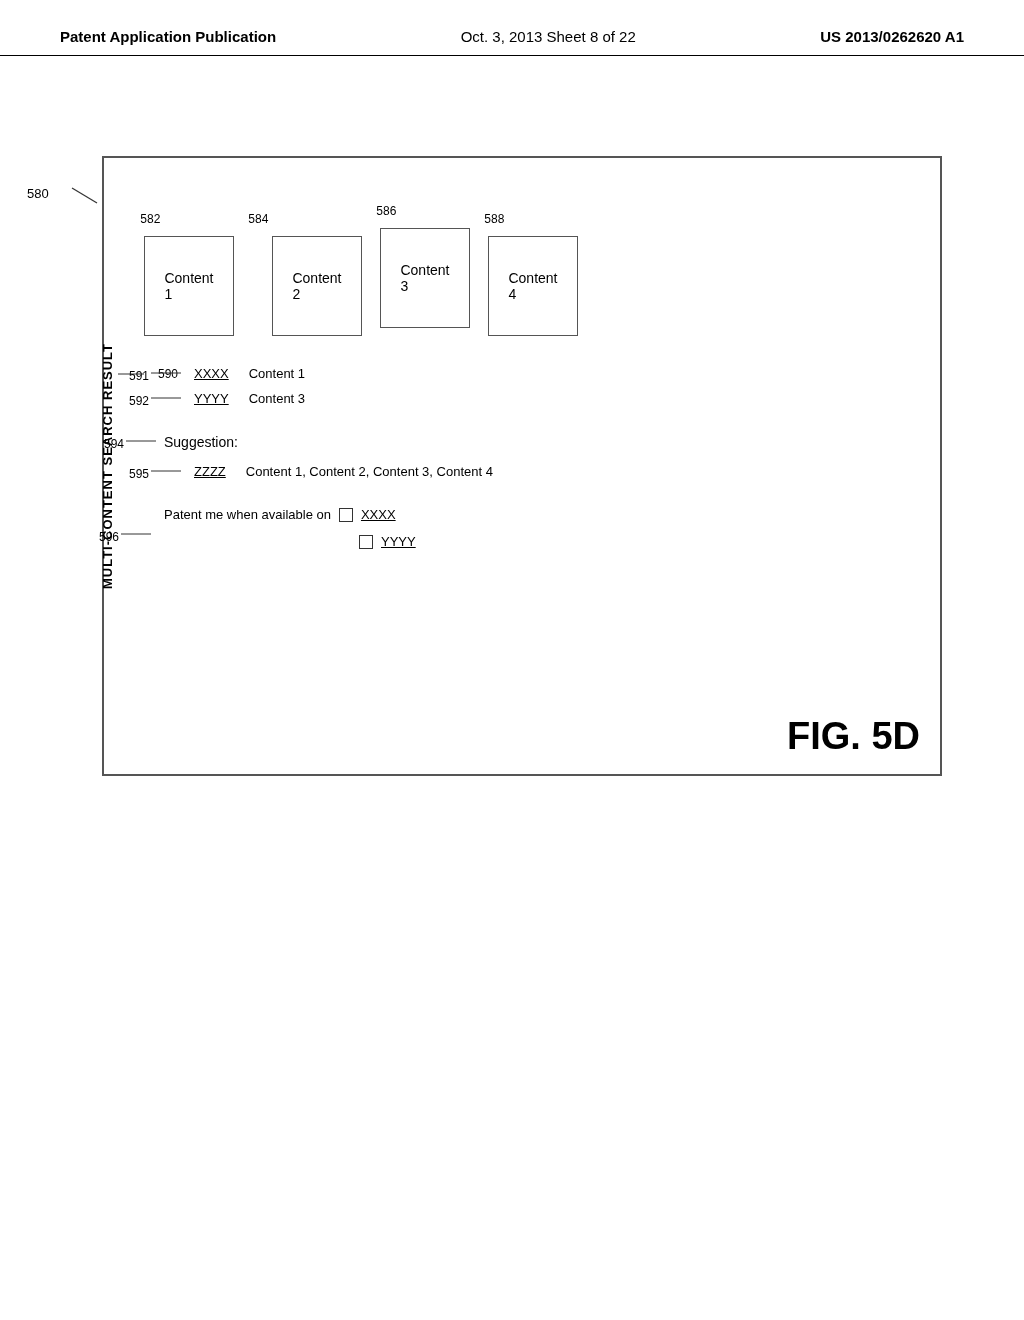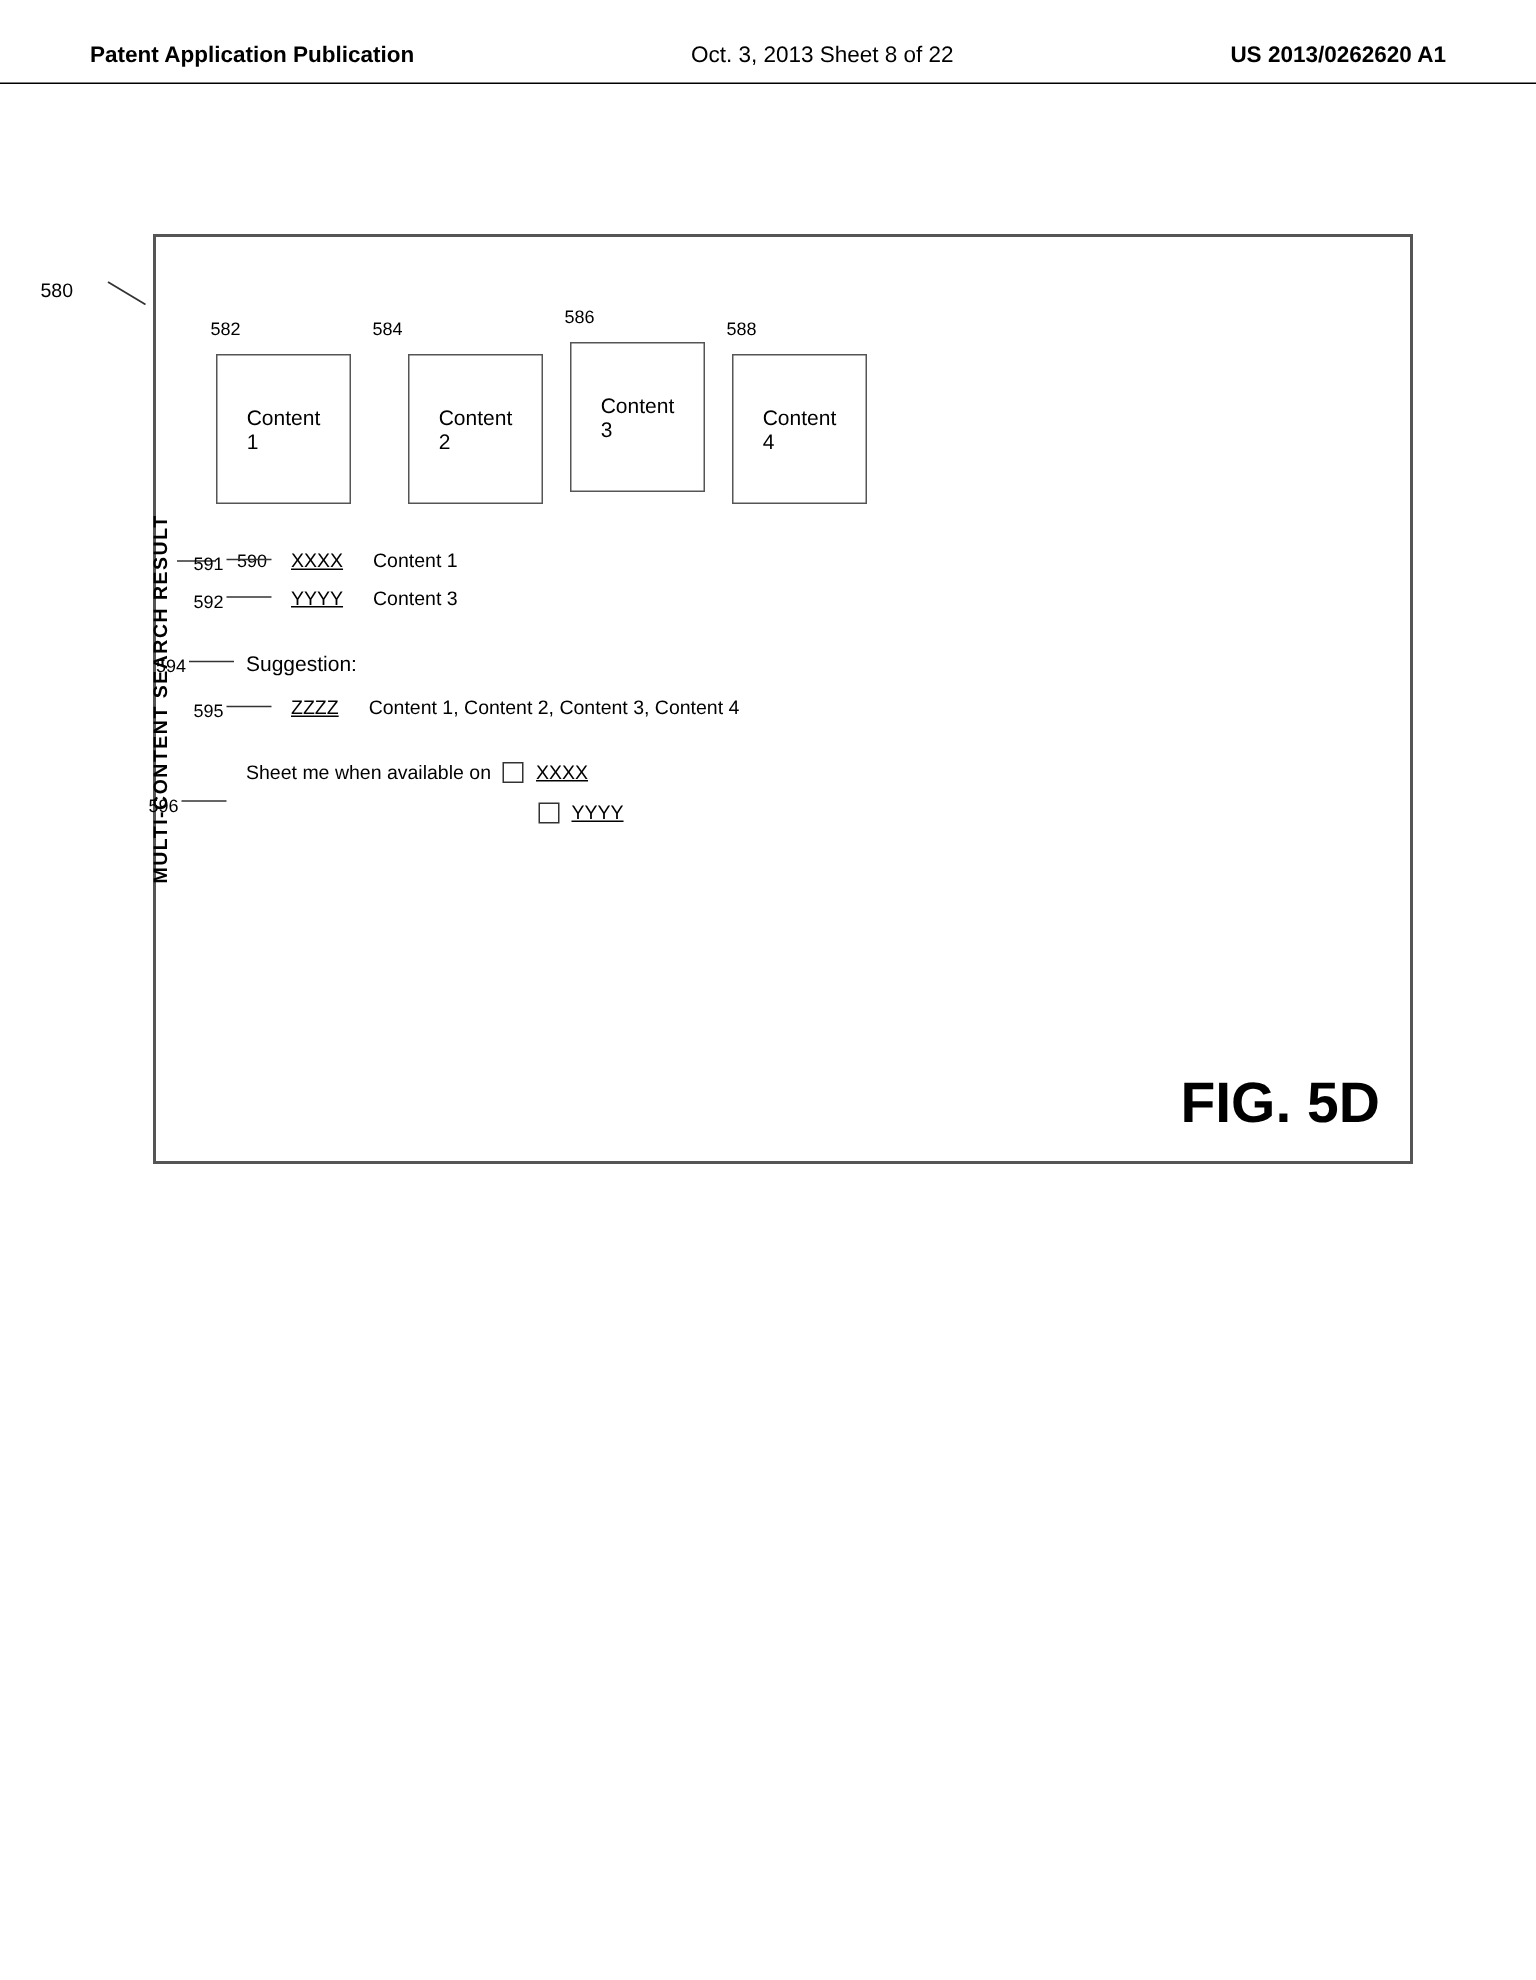--- a/index.html
+++ b/index.html
@@ -226,21 +226,21 @@
 
         <div style="position:relative;">
 
           <div style="position:absolute; left:-65px; top:20px; font-size:12px;">
             596<svg width="35" height="14" style="overflow:visible; margin-left:2px;">
               <path d="M0,7 Q15,7 30,7" stroke="#333" stroke-width="1" fill="none"></path>
             </svg>
           </div>
 
           <div style="display:flex; align-items:center; gap:8px; margin-bottom:12px;">
-            <span style="font-size:13px;">Sheet me when available on</span>
+            <span style="font-size:13px;">Patent me when available on</span>
             <span class="checkbox-box"></span>
             <span class="underlined" style="font-size:13px;">XXXX</span>
           </div>
 
           <div style="display:flex; align-items:center; gap:8px; margin-left: 195px;">
             <span class="checkbox-box"></span>
             <span class="underlined" style="font-size:13px;">YYYY</span>
           </div>
         </div>
 

